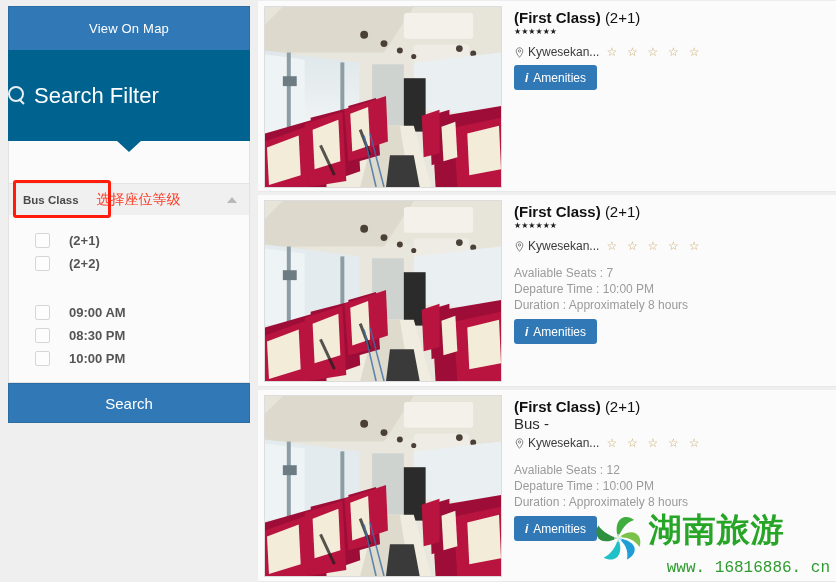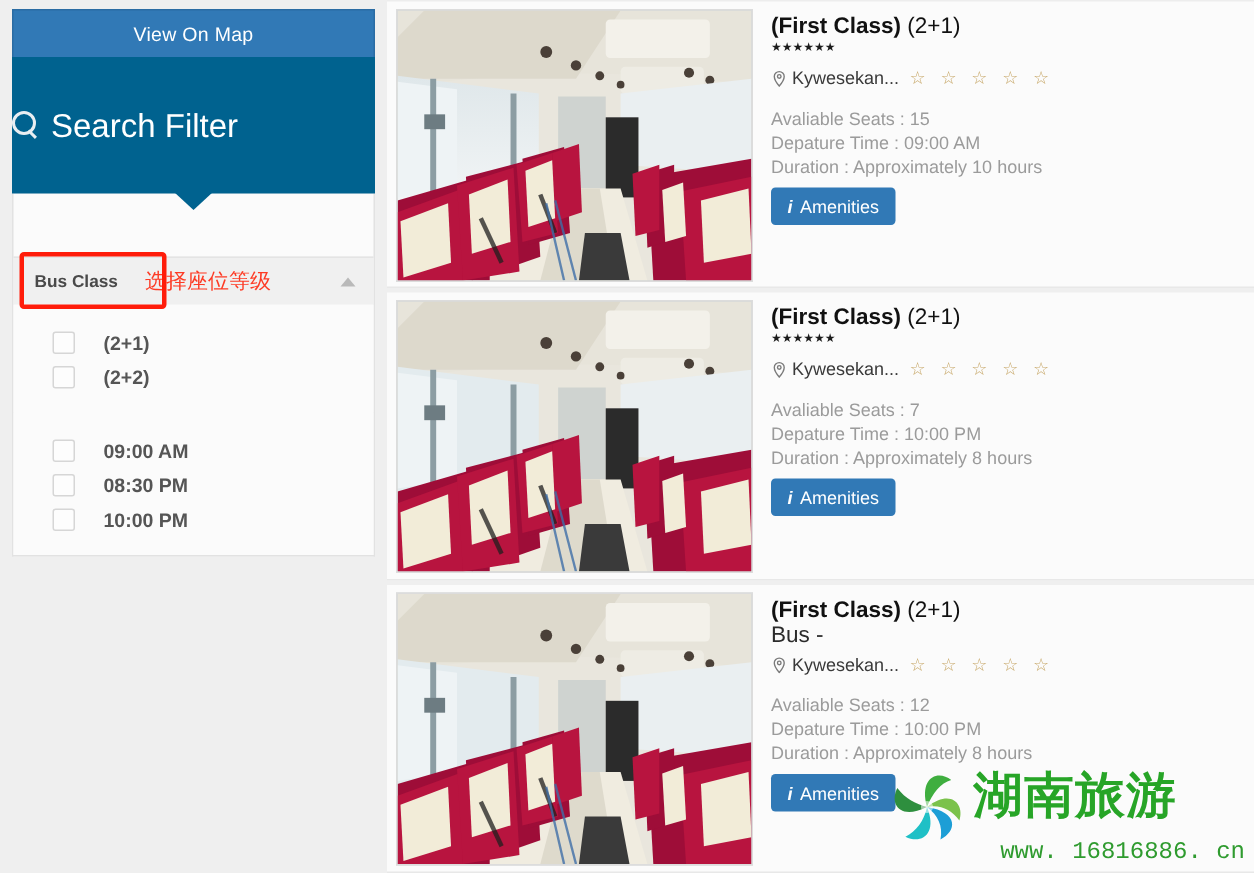--- a/index.html
+++ b/index.html
@@ -8,21 +8,21 @@
     background: #efefef;
     font-family: "Liberation Sans", sans-serif;
     overflow: hidden;
   }
   #app { position: relative; width: 836px; height: 582px; }
 
   
   .sidebar { position: absolute; left: 8px; top: 6px; width: 242px; }
 
   .view-on-map {
-    height: 32px; background: #3179b6;
+    height: 44px; background: #3179b6;
     color: #ffffff; font-size: 13px;
     display: flex; align-items: center; justify-content: center;
     border: 1px solid #2b6ca3; border-bottom: none;
     letter-spacing: .2px;
   }
   .filter-head {
     background: #00628f; height: 91px;
     display: flex; align-items: center; 
     position: relative;
   }
@@ -197,20 +197,23 @@
           <span class="cbox"></span>
           <span class="opt-label">08:30 PM</span>
         </div>
         <div class="opt-row">
           <span class="cbox"></span>
           <span class="opt-label">10:00 PM</span>
         </div>
       </div>
     </div>
 
+    <div class="search-btn">
+      <span>Search</span>
+    </div>
   </div>
 
   <div class="results">
 
     <div class="card">
       <div class="thumb">
         <svg class="bus-svg" viewBox="0 0 238 182" preserveAspectRatio="none">
           <defs>
             <linearGradient id="win1" x1="0" y1="0" x2="0" y2="1">
               <stop offset="0" stop-color="#dfe7ea"></stop>
@@ -290,34 +293,20 @@
         </div>
         <div class="ministars">★★★★★★</div>
         <div class="loc-row">
           <svg class="pin" viewBox="0 0 12 12">
             <path d="M6 .8c-2 0-3.6 1.6-3.6 3.5C2.4 7 6 11.3 6 11.3s3.6-4.3 3.6-7C9.6 2.4 8 .8 6 .8z" fill="none" stroke="#7a7a7a" stroke-width="1"></path>
             <circle cx="6" cy="4.3" r="1.3" fill="none" stroke="#7a7a7a" stroke-width="1"></circle>
           </svg>
           <span class="loc-name">Kywesekan...</span>
           <span class="stars">☆ ☆ ☆ ☆ ☆</span>
         </div>
-        <div class="meta">
-          <div>
-            <span>Avaliable Seats :</span>
-            <span>15</span>
-          </div>
-          <div>
-            <span>Depature Time :</span>
-            <span>09:00 AM</span>
-          </div>
-          <div>
-            <span>Duration :</span>
-            <span>Approximately 10 hours</span>
-          </div>
-        </div>
         <div class="amen">
           <i>i</i>
           <span>Amenities</span>
         </div>
       </div>
     </div>
 
     <div class="card">
       <div class="thumb">
         <svg class="bus-svg" viewBox="0 0 238 182" preserveAspectRatio="none">

